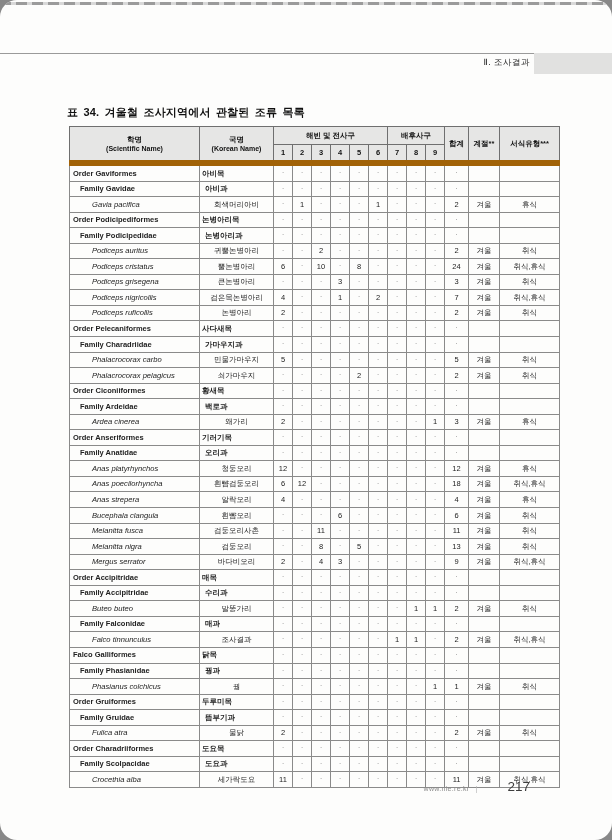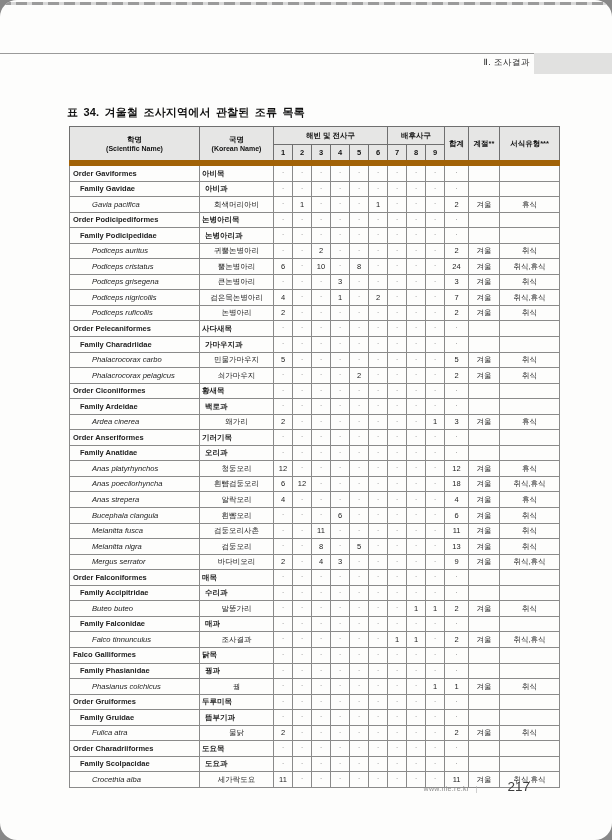--- a/index.html
+++ b/index.html
@@ -530,21 +530,21 @@
     <td class="num dot">·</td>
     <td class="num dot">·</td>
     <td class="num dot">·</td>
     <td class="num dot">·</td>
     <td class="num dot">·</td>
     <td class="total">9</td>
     <td class="season">겨울</td>
     <td class="habit">취식,휴식</td>
   </tr>
           <tr class="order">
-    <td class="sci">Order Falconiformes</td>
+    <td class="sci">Order Accipitridae</td>
     <td class="kor">매목</td>
     <td class="num dot">·</td>
     <td class="num dot">·</td>
     <td class="num dot">·</td>
     <td class="num dot">·</td>
     <td class="num dot">·</td>
     <td class="num dot">·</td>
     <td class="num dot">·</td>
     <td class="num dot">·</td>
     <td class="num dot">·</td>

